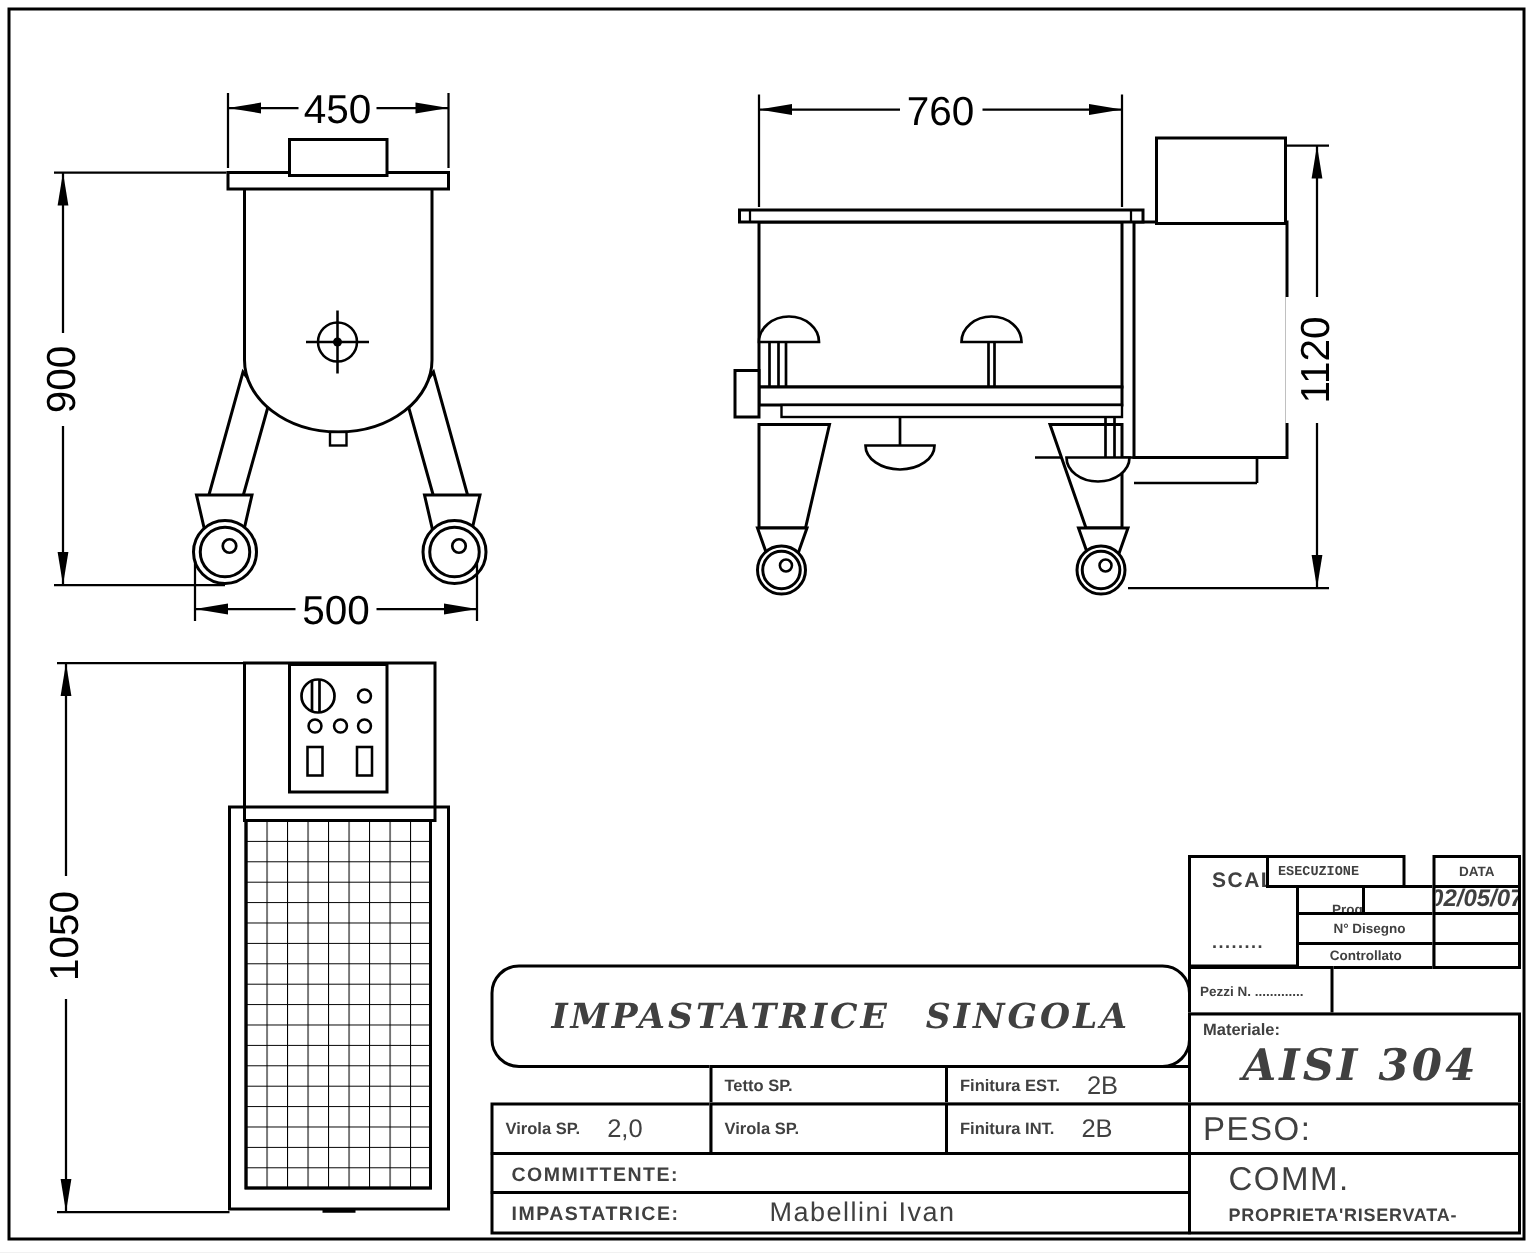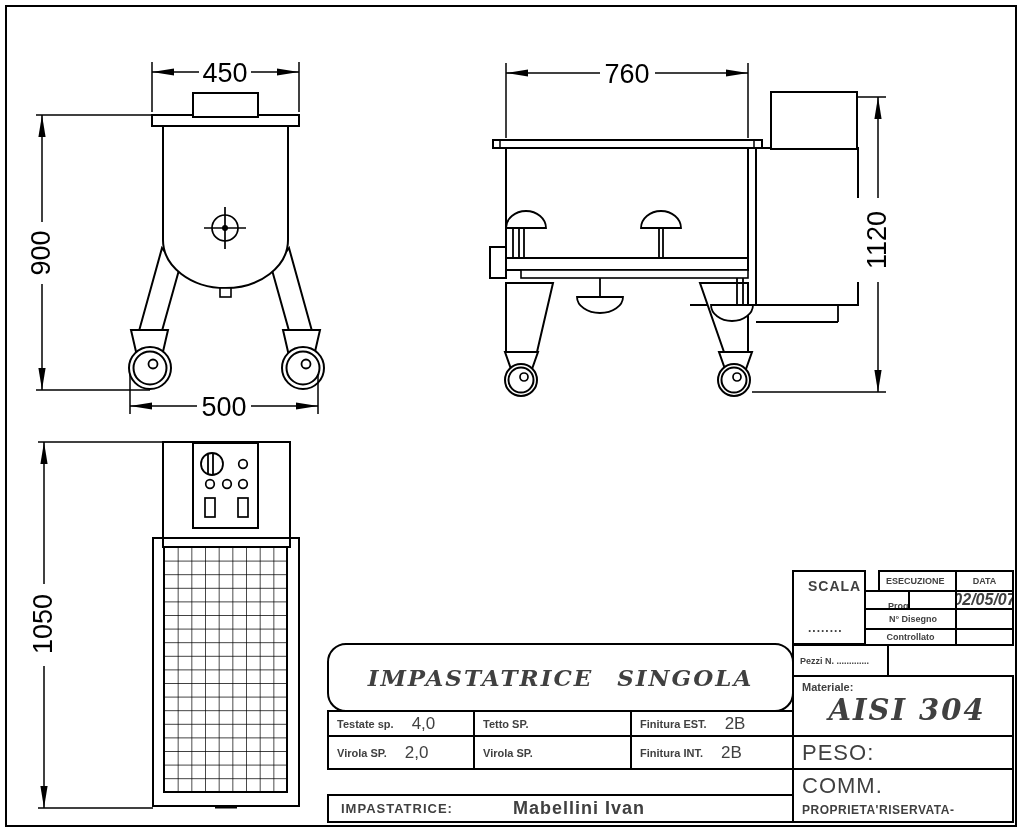--- a/index.html
+++ b/index.html
@@ -22,44 +22,44 @@
   .c-testate{left:0;top:140px;width:148px;height:27px;}
   .c-tetto{left:146px;top:140px;width:159px;height:27px;}
   .c-finest{left:303px;top:140px;width:164px;height:27px;}
   .c-virola1{left:0;top:165px;width:148px;height:35px;}
   .c-virola2{left:146px;top:165px;width:159px;height:35px;}
   .c-finint{left:303px;top:165px;width:164px;height:35px;}
   .c-committente{left:0;top:198px;width:467px;height:28px;}
   .c-disegnatore{left:0;top:224px;width:467px;height:29px;}
   .c-scala{left:465px;top:0;width:74px;height:75px;flex-direction:column;align-items:flex-start;
            justify-content:space-between;padding:6px 0 8px 14px;}
-  .c-esec-hdr{left:551px;top:0;width:93px;height:22px;}
+  .c-esec-hdr{left:517px;top:0;width:93px;height:22px;font-family:Liberation Mono, monospace;}
   .c-data-hdr{left:628px;top:0;width:59px;height:22px;justify-content:center;}
   .c-prog{left:537px;top:20px;width:46px;height:32px;padding-left:16px;}
   .c-prog-empty{left:581px;top:20px;width:49px;height:20px;}
   .c-dataval{left:628px;top:20px;width:59px;height:20px;justify-content:center;}
   .c-ndisegno{left:537px;top:38px;width:98px;height:22px;justify-content:center;}
   .c-ndisegno-val{left:628px;top:38px;width:59px;height:22px;}
   .c-controllato{left:537px;top:58px;width:93px;height:18px;justify-content:center;}
   .c-controllato-val{left:628px;top:58px;width:59px;height:18px;}
   .c-pezzi{left:465px;top:74px;width:97px;height:33px;}
   .c-mod{left:560px;top:74px;width:127px;height:33px;}
   .c-materiale{left:465px;top:105px;width:222px;height:62px;flex-direction:column;
                align-items:flex-start;justify-content:flex-start;padding:4px 0 0 8px;}
   .materiale-value{align-self:center;font-family:"DejaVu Serif","Liberation Serif",serif;
                    font-style:italic;font-weight:bold;font-size:29px;letter-spacing:2px;margin-top:0px;}
   .c-peso{left:465px;top:165px;width:222px;height:35px;}
   .c-comm{left:465px;top:198px;width:222px;height:55px;flex-direction:column;
-          align-items:flex-start;justify-content:space-between;padding:3px 0 4px 8px;}
+          align-items:flex-start;justify-content:space-between;padding:3px 0 4px 25px;}
 
   .lbl{font-weight:bold;font-size:11px;padding-left:8px;letter-spacing:0px;white-space:pre;}
   .lbl-sm{font-weight:bold;font-size:9px;padding-left:6px;white-space:pre;}
   .lbl-md{font-weight:bold;font-size:13px;padding-left:12px;letter-spacing:1px;}
   .val{font-size:17px;margin-left:18px;}
-  .val-name{font-size:18px;margin-left:60px;letter-spacing:1px;font-weight:bold;}
+  .val-name{font-size:18px;margin-left:60px;letter-spacing:1px;}
   .scala-label{font-weight:bold;font-size:14px;letter-spacing:1px;}
   .scala-dots{font-weight:bold;font-size:12px;letter-spacing:1px;}
   .hdr-sm{font-weight:bold;font-size:9px;padding-left:0;}
   .dataval-text{font-size:16px;font-weight:bold;font-style:italic;}
   .big-text{font-size:22px;letter-spacing:1px;padding-left:8px;}
   .big-text2{font-size:22px;letter-spacing:1px;}
   .prop-text{font-weight:bold;font-size:12px;letter-spacing:0.5px;}
 </style>
 </head>
 <body>
@@ -244,24 +244,20 @@
         <text transform="translate(52,624) rotate(-90)" text-anchor="middle" fill="#000" stroke="none" font-size="27" font-family="Liberation Sans, sans-serif">1050</text>
       </g>
     </g>
   </svg>
 
   <div id="titleblock">
     <div class="cell c-subtitle">
       <span class="subtitle-text">IMPASTATRICE SINGOLA</span>
     </div>
 
-    <div class="cell c-testate">
-      <span class="lbl">Testate sp.</span>
-      <span class="val">4,0</span>
-    </div>
     <div class="cell c-tetto">
       <span class="lbl">Tetto SP.</span>
       <span class="val"></span>
     </div>
     <div class="cell c-finest">
       <span class="lbl">Finitura EST.</span>
       <span class="val">2B</span>
     </div>
 
     <div class="cell c-virola1">
@@ -270,20 +266,24 @@
     </div>
     <div class="cell c-virola2">
       <span class="lbl">Virola SP.</span>
       <span class="val"></span>
     </div>
     <div class="cell c-finint">
       <span class="lbl">Finitura INT.</span>
       <span class="val">2B</span>
     </div>
 
+    <div class="cell c-committente">
+      <span class="lbl-md">COMMITTENTE:</span>
+      <span class="val-name"></span>
+    </div>
     <div class="cell c-disegnatore">
       <span class="lbl-md">IMPASTATRICE:</span>
       <span class="val-name">Mabellini Ivan</span>
     </div>
 
     <div class="cell c-scala">
       <span class="scala-label">SCALA</span>
       <span class="scala-dots">........</span>
     </div>
     <div class="cell c-esec-hdr">

